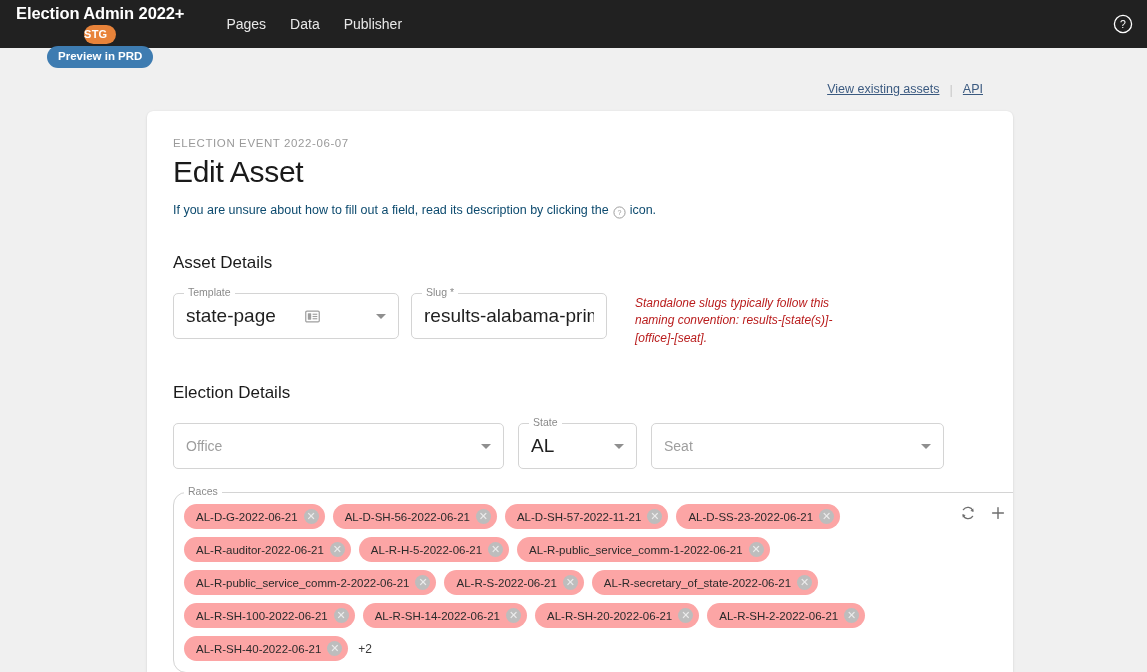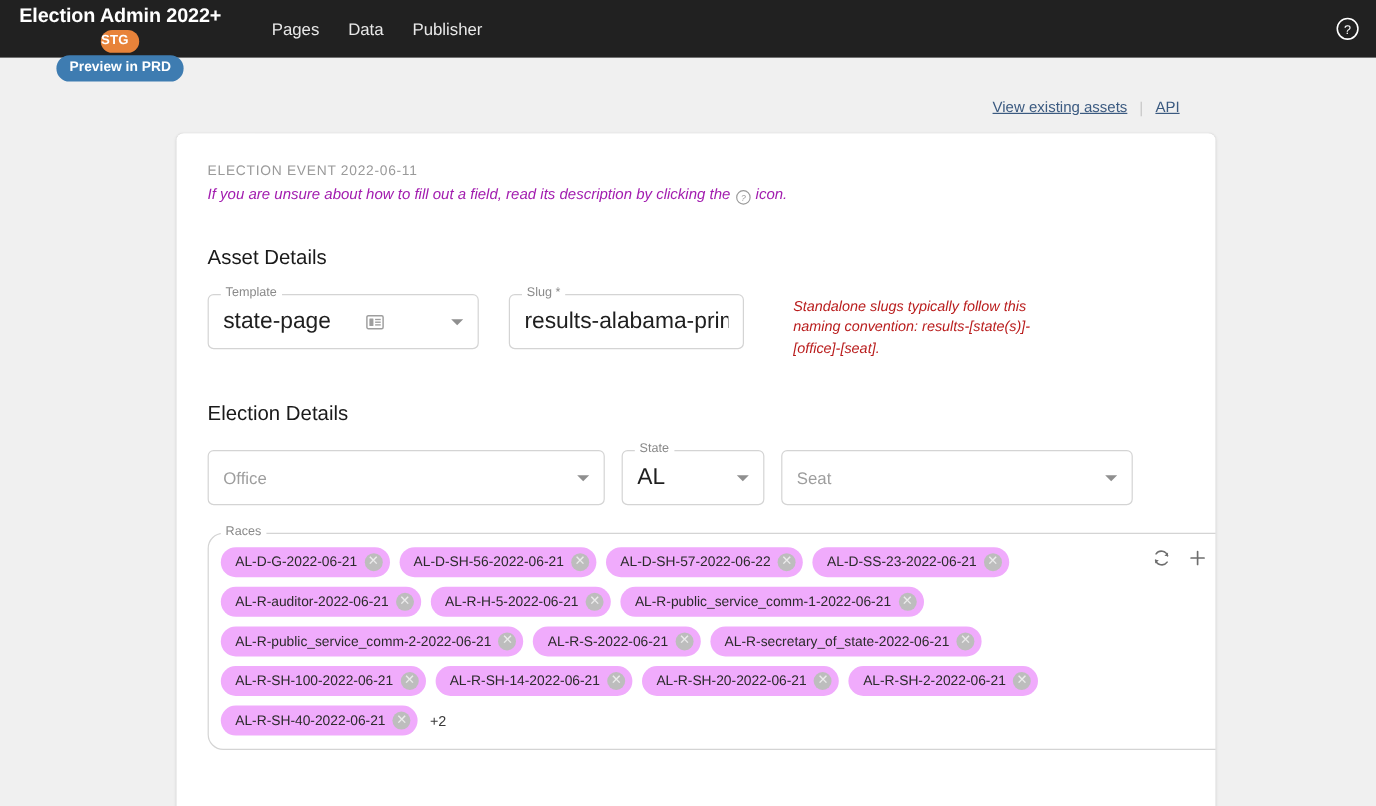--- a/index.html
+++ b/index.html
@@ -118,22 +118,21 @@
   }
   .page-title {
     font-size: 30px;
     font-weight: normal;
     color: #1a1a1a;
     margin: 0 0 14px 0;
     letter-spacing: -0.3px;
   }
   .subtitle {
     font-size: 12.5px;
-    color: #a21caf;
-    font-style: italic;
+    color: #0c4a6e;
     margin: 0;
     display: flex;
     align-items: center;
     gap: 4px;
   }
 
   .section-title {
     font-size: 17px;
     color: #1a1a1a;
     font-weight: normal;
@@ -177,21 +176,21 @@
   .caret {
     width: 0; height: 0;
     border-left: 5px solid transparent;
     border-right: 5px solid transparent;
     border-top: 5px solid #8f8f8f;
     cursor: pointer;
   }
   .tmpl-icon { margin-left: auto; margin-right: 26px; display:flex; }
 
   
-  .asset-row { margin-top: 20px; gap: 25px; }
+  .asset-row { margin-top: 20px; gap: 12px; }
   #field-template { width: 226px; }
   #field-slug { width: 196px; }
   .slug-hint {
     font-size: 12px;
     color: #b91c1c;
     font-style: italic;
     line-height: 1.45;
     margin-left: 16px;
     margin-top: 2px;
     width: 235px;
@@ -224,21 +223,21 @@
     color: #8a8a8a;
     line-height: 1;
   }
   .chips {
     display: flex;
     flex-wrap: wrap;
     gap: 8px 8px;
     width: 700px;
   }
   .chip {
-    background: #f0abfc;
+    background: #fca5a5;
     border-radius: 14px;
     height: 25px;
     display: inline-flex;
     align-items: center;
     padding: 0 6px 0 12px;
     font-size: 11.5px;
     color: #2b2b2b;
     white-space: nowrap;
     cursor: default;
   }
@@ -314,21 +313,22 @@
 <div class="subbar">
   <div class="quicklinks">
     <a>View existing assets</a>
     <span class="sep">|</span>
     <a>API</a>
   </div>
 </div>
 
 <div class="card">
 
-  <p class="eyebrow">ELECTION EVENT 2022-06-11</p>
+  <p class="eyebrow">ELECTION EVENT 2022-06-07</p>
+  <h1 class="page-title">Edit Asset</h1>
   <p class="subtitle">
     <span>If you are unsure about how to fill out a field, read its description by clicking the</span>
     <span>
       <svg width="13" height="13" viewBox="0 0 20 20" style="position:relative;top:2px;">
         <circle cx="10" cy="10" r="8.6" fill="none" stroke="#9a9a9a" stroke-width="1.5"></circle>
         <text x="10" y="14.2" text-anchor="middle" font-size="11" fill="#9a9a9a" font-family="Liberation Sans, sans-serif">?</text>
       </svg>
     </span>
     <span>icon.</span>
   </p>
@@ -395,21 +395,21 @@
     <div class="chips" id="races-chips">
         <span class="chip">
           <span>AL-D-G-2022-06-21</span>
           <span class="chip-x">✕</span>
         </span>
         <span class="chip">
           <span>AL-D-SH-56-2022-06-21</span>
           <span class="chip-x">✕</span>
         </span>
         <span class="chip">
-          <span>AL-D-SH-57-2022-06-22</span>
+          <span>AL-D-SH-57-2022-11-21</span>
           <span class="chip-x">✕</span>
         </span>
         <span class="chip">
           <span>AL-D-SS-23-2022-06-21</span>
           <span class="chip-x">✕</span>
         </span>
         <span class="chip">
           <span>AL-R-auditor-2022-06-21</span>
           <span class="chip-x">✕</span>
         </span>

